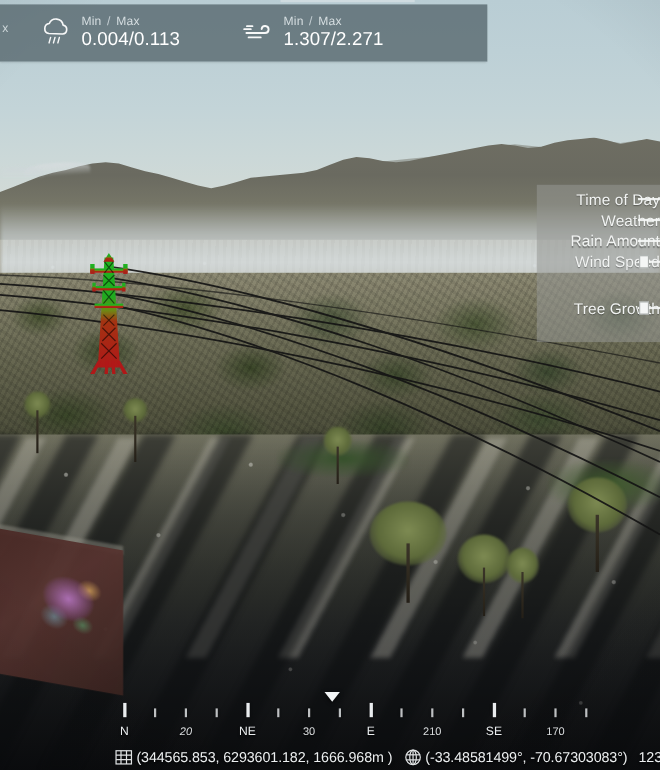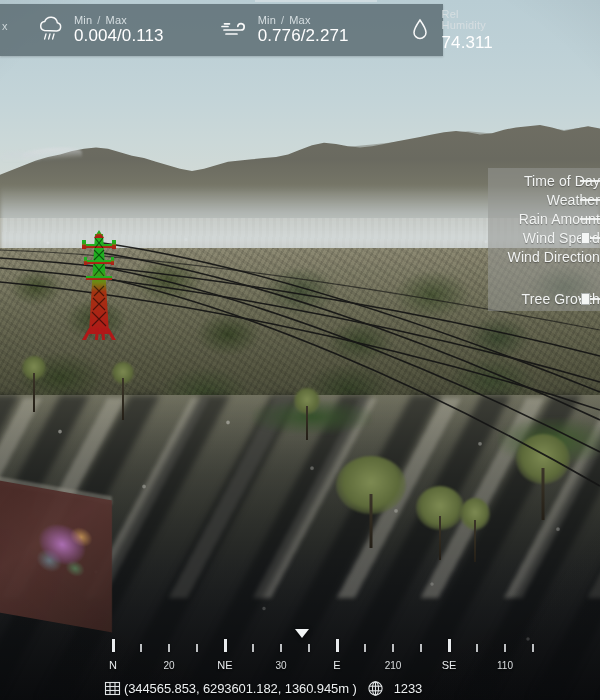--- a/index.html
+++ b/index.html
@@ -459,35 +459,24 @@
           <path d="M7 21 H18"></path>
           <line x1="3" y1="13.5" x2="9" y2="13.5"></line>
           <line x1="5.5" y1="10.8" x2="10.5" y2="10.8"></line>
         </g>
       </svg>
     </span>
     <span class="hud-txt">
       <span class="hud-sub">
         <span>Min</span><span class="sl">/</span><span>Max</span>
       </span>
-      <span class="hud-val">0.776/2.271</span>
-    </span>
-  </div>
-
-  <div class="hud-group hud-g3">
-    <span class="hud-ico">
-      <svg viewBox="0 0 34 34">
-        <path d="M17 7 C12.5 13.5 11 16.4 11 19.4 A6 6 0 0 0 23 19.4 C23 16.4 21.5 13.5 17 7 Z" fill="none" stroke="#ffffff" stroke-width="1.5"></path>
-      </svg>
-    </span>
-    <span class="hud-txt">
-      <span class="hud-sub">Rel Humidity</span>
-      <span class="hud-val">74.311</span>
-    </span>
-  </div>
+      <span class="hud-val">1.307/2.271</span>
+    </span>
+  </div>
+
 </div>
 
 <div id="right-panel">
 
   <div class="pr-row">
     <span class="pr-label">Time of Day</span>
     <span class="pr-slider">
       <span class="pr-track"></span>
 
     </span>
@@ -510,87 +499,81 @@
   </div>
 
   <div class="pr-row">
     <span class="pr-label">Wind Speed</span>
     <span class="pr-slider">
       <span class="pr-track"></span>
       <span class="pr-knob" style="left:1px"></span>
     </span>
   </div>
 
-  <div class="pr-row">
-    <span class="pr-label">Wind Direction</span>
-    <span class="pr-slider">
-      <span class="pr-track" style="opacity:0"></span>
-
-    </span>
-  </div>
 
   <div class="pr-row gap">
     <span class="pr-label">Tree Growth</span>
     <span class="pr-slider">
       <span class="pr-track"></span>
       <span class="pr-knob" style="left:1px"></span>
     </span>
   </div>
 </div>
 
 <div id="compass">
   <div class="cmp-head" style="left: 302px;"></div>
   <div id="compass-ticks">
       <div class="cmp-tick major" style="left: 112px;"></div>
       <div class="cmp-lbl" style="left: 113px;">N</div>
       <div class="cmp-tick minor" style="left: 140px;"></div>
       <div class="cmp-tick minor" style="left: 168px;"></div>
-      <div class="cmp-lbl num" style="left: 169px;">20</div>
+      <div class="cmp-lbl num" style="left: 169px; font-style: italic;">20</div>
       <div class="cmp-tick minor" style="left: 196px;"></div>
       <div class="cmp-tick major" style="left: 224px;"></div>
       <div class="cmp-lbl" style="left: 225px;">NE</div>
       <div class="cmp-tick minor" style="left: 252px;"></div>
       <div class="cmp-tick minor" style="left: 280px;"></div>
       <div class="cmp-lbl num" style="left: 281px;">30</div>
       <div class="cmp-tick minor" style="left: 308px;"></div>
       <div class="cmp-tick major" style="left: 336px;"></div>
       <div class="cmp-lbl" style="left: 337px;">E</div>
       <div class="cmp-tick minor" style="left: 364px;"></div>
       <div class="cmp-tick minor" style="left: 392px;"></div>
       <div class="cmp-lbl num" style="left: 393px;">210</div>
       <div class="cmp-tick minor" style="left: 420px;"></div>
       <div class="cmp-tick major" style="left: 448px;"></div>
       <div class="cmp-lbl" style="left: 449px;">SE</div>
       <div class="cmp-tick minor" style="left: 476px;"></div>
       <div class="cmp-tick minor" style="left: 504px;"></div>
-      <div class="cmp-lbl num" style="left: 505px;">110</div>
+      <div class="cmp-lbl num" style="left: 505px;">170</div>
       <div class="cmp-tick minor" style="left: 532px;"></div>
     </div>
 </div>
 
 <div id="status-bar">
   <span class="sb-ico">
     <svg viewBox="0 0 17 17">
       <g stroke="#eceff0" stroke-width="1.1" fill="none">
         <rect x="1.5" y="2.5" width="14" height="12"></rect>
         <line x1="1.5" y1="6.5" x2="15.5" y2="6.5"></line>
         <line x1="1.5" y1="10.5" x2="15.5" y2="10.5"></line>
         <line x1="6" y1="2.5" x2="6" y2="14.5"></line>
         <line x1="11" y1="2.5" x2="11" y2="14.5"></line>
       </g>
     </svg>
   </span>
-  <span class="sb-txt">(344565.853, 6293601.182, 1360.945m )</span>
+  <span class="sb-txt">(344565.853, 6293601.182, 1666.968m )</span>
   <span class="sb-gap"></span>
   <span class="sb-ico">
     <svg viewBox="0 0 17 17">
       <g stroke="#eceff0" stroke-width="1.1" fill="none">
         <circle cx="8.5" cy="8.5" r="6.6"></circle>
         <ellipse cx="8.5" cy="8.5" rx="3" ry="6.6"></ellipse>
         <line x1="2" y1="6.2" x2="15" y2="6.2"></line>
         <line x1="2" y1="10.8" x2="15" y2="10.8"></line>
         <line x1="8.5" y1="1.9" x2="8.5" y2="15.1"></line>
       </g>
     </svg>
   </span>
+  <span class="sb-txt">(-33.48581499°, -70.67303083°)</span>
   <span class="sb-gap"></span>
   <span class="sb-txt">1233</span>
 </div>
 
 </body></html>

